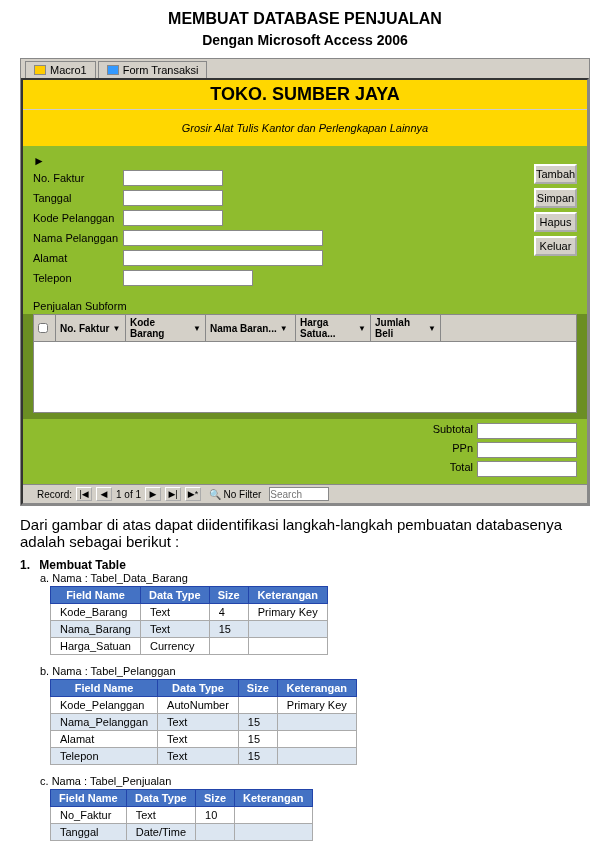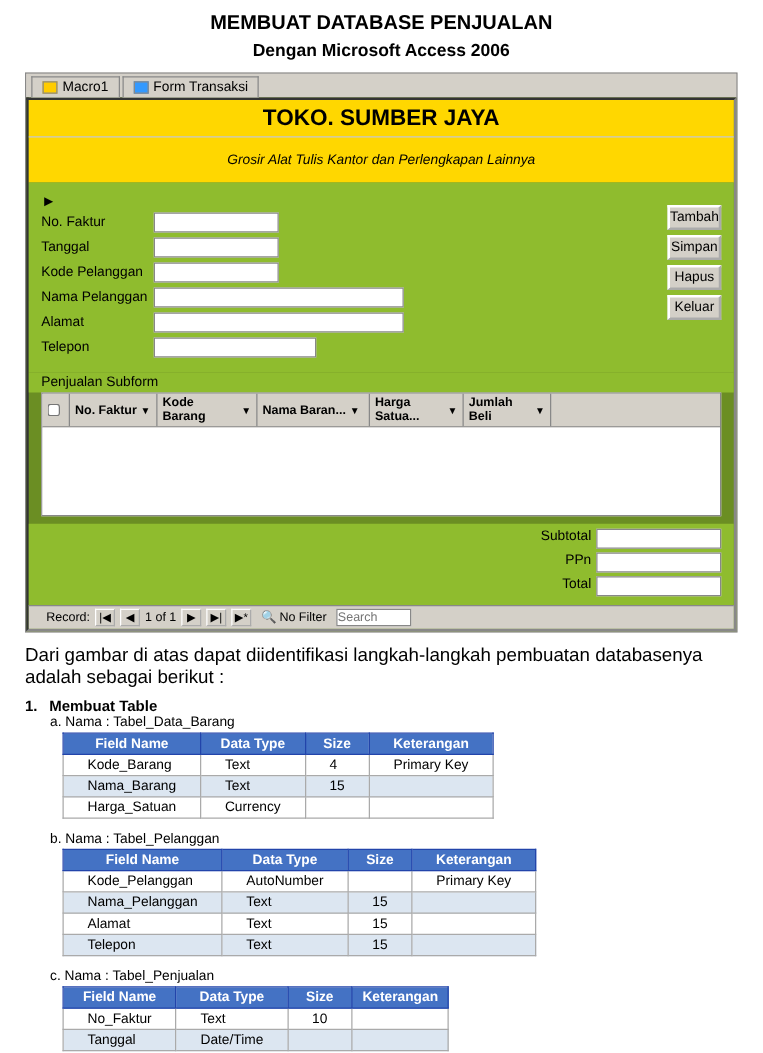--- a/index.html
+++ b/index.html
@@ -273,21 +273,21 @@
     }
     .db-table th {
       background: #4472C4;
       color: #fff;
       border: 1px solid #2244aa;
       padding: 2px 8px;
       font-weight: bold;
     }
     .db-table td {
       border: 1px solid #aaa;
-      padding: 2px 19px;
+      padding: 2px 9px;
       background: #fff;
     }
     .db-table tr:nth-child(even) td {
       background: #dce6f1;
     }
 
     .list-number {
       font-size: 12px;
       font-weight: bold;
       margin-top: 8px;

